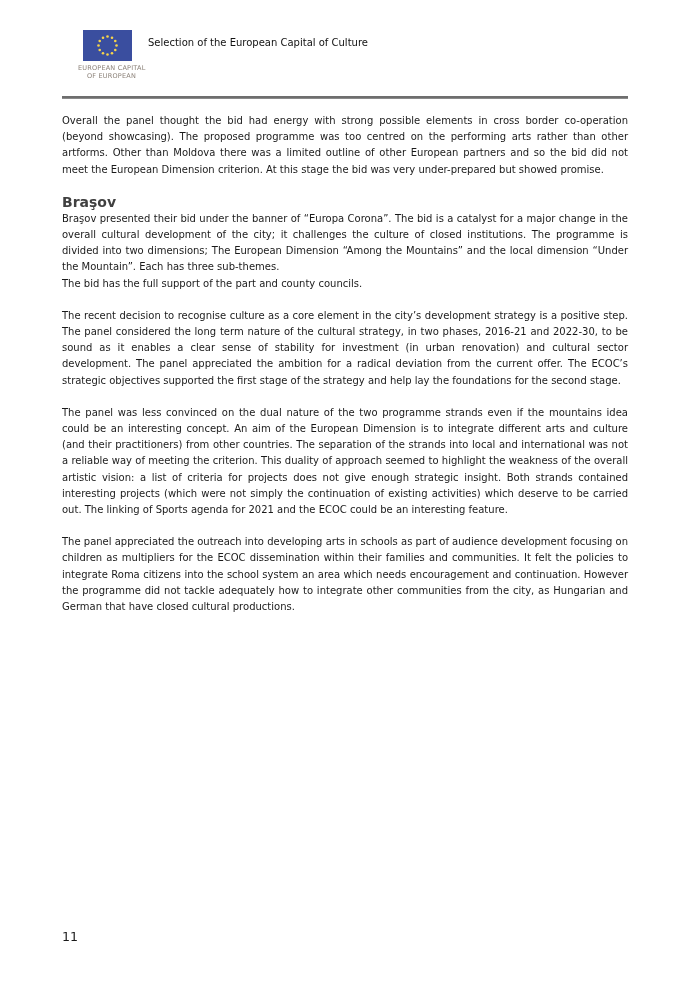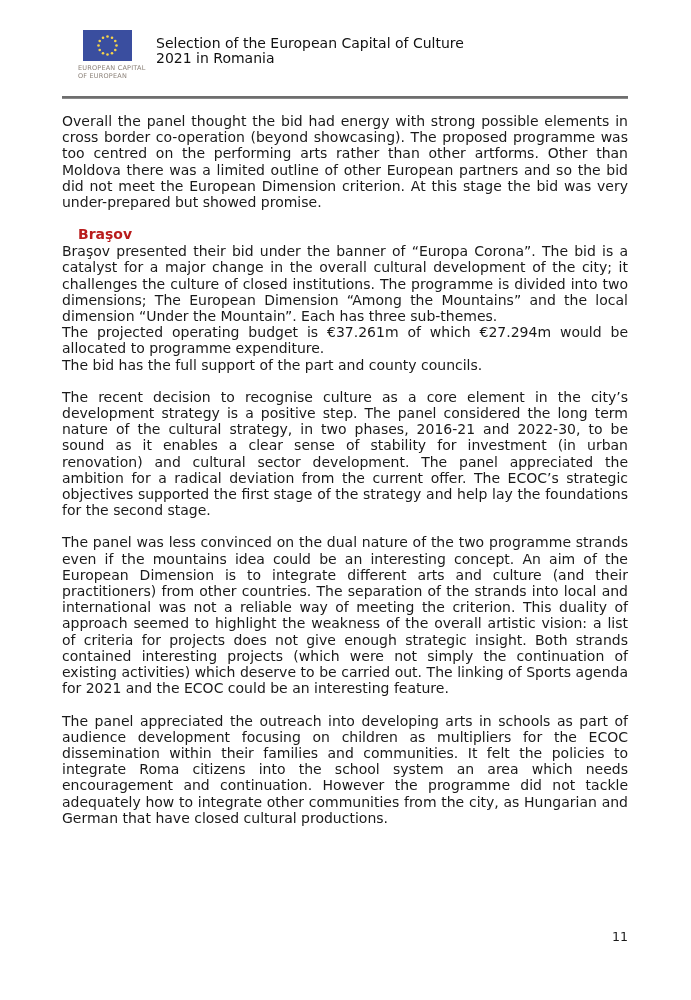--- a/index.html
+++ b/index.html
@@ -17,77 +17,77 @@
     overflow: hidden;
   }
   
   .header {
     display: flex;
     align-items: flex-start;
     padding: 30px 0 0 78px;
   }
   .logo {
     width: 58px;
-    text-align: left;
+    text-align: right;
     flex: 0 0 auto;
   }
   .logo svg {
     display: block;
     margin: 0 auto;
   }
   .logo-caption {
     margin-top: 3px;
     font-size: 6.5px;
     line-height: 8px;
     letter-spacing: 0.2px;
     color: #8b8178;
     white-space: nowrap;
   }
   .doc-title {
-    margin-left: 20px;
+    margin-left: 12px;
     padding-top: 6px;
-    font-size: 14px;
+    font-size: 10px;
     line-height: 14.5px;
     color: #111111;
   }
   .rule {
     margin: 16px 0 0 62px;
     width: 566px;
     height: 3px;
     background: #6e6e6e;
     border-bottom: 1px solid #8a8a8a;
     box-sizing: border-box;
   }
   
   .content {
     margin: 14px 63px 0 62px;
   }
   .content p {
     margin: 0 0 16px 0;
-    font-size: 14px;
+    font-size: 10px;
     line-height: 16.2px;
     text-align: justify;
     color: #1a1a1a;
   }
   .content p.tight {
     margin-bottom: 0;
   }
   .section-heading {
-    margin: 0 0 1px 16px;
+    margin: 0 0 1px 0;
     font-size: 14px;
     font-weight: bold;
-    color: #b91c1c;
+    color: #404040;
   }
   
   .footer {
     position: absolute;
     top: 929px;
     left: 62px;
     width: 566px;
-    text-align: right;
+    text-align: left;
     font-size: 12.6px;
     color: #1a1a1a;
   }
 </style>
 </head>
 <body>
 
 <div class="page">
 
   <div class="header">
@@ -107,32 +107,30 @@
         <circle cx="16.71" cy="11" r="1.3" fill="#F7D44A"></circle>
         <circle cx="20" cy="7.71" r="1.3" fill="#F7D44A"></circle>
       </svg>
       <div class="logo-caption">
         <span>EUROPEAN CAPITAL</span><br>
         <span>OF EUROPEAN</span>
       </div>
     </div>
     <div class="doc-title">
       <div>Selection of the European Capital of Culture</div>
-      <div>2021 in Romania</div>
     </div>
   </div>
 
   <div class="rule"></div>
 
   <div class="content">
     <p>Overall the panel thought the bid had energy with strong possible elements in cross border co-operation (beyond showcasing). The proposed programme was too centred on the performing arts rather than other artforms. Other than Moldova there was a limited outline of other European partners and so the bid did not meet the European Dimension criterion.  At this stage the bid was very under-prepared but showed promise.</p>
 
     <h2 class="section-heading">Braşov</h2>
     <p class="tight">Braşov presented their bid under the banner of “Europa Corona”. The bid is a catalyst for a major change in the overall cultural development of the city; it challenges the culture of closed institutions.  The programme is divided into two dimensions; The European Dimension “Among the Mountains” and the local dimension “Under the Mountain”. Each has three sub-themes.</p>
-    <p class="tight">The projected operating budget is €37.261m of which €27.294m would be allocated to programme expenditure.</p>
     <p>The bid has the full support of the part and county councils.</p>
 
     <p>The recent decision to recognise culture as a core element in the city’s development strategy is a positive step. The panel considered the long term nature of the cultural strategy, in two phases, 2016-21 and 2022-30, to be sound as it enables a clear sense of stability for investment (in urban renovation) and cultural sector development. The panel appreciated the ambition for a radical deviation from the current offer. The ECOC’s strategic objectives supported the first stage of the strategy and help lay the foundations for the second stage.</p>
     <p>The panel was less convinced on the dual nature of the two programme strands even if the mountains idea could be an interesting concept. An aim of the European Dimension is to integrate different arts and culture (and their practitioners) from other countries. The separation of the strands into local and international was not a reliable way of meeting the criterion. This duality of approach seemed to highlight the weakness of the overall artistic vision: a list of criteria for projects does not give enough strategic insight.  Both strands contained interesting projects (which were not simply the continuation of existing activities) which deserve to be carried out. The linking of Sports agenda for 2021 and the ECOC could be an interesting feature.</p>
     <p>The panel appreciated the outreach into developing arts in schools as part of audience development focusing on children as multipliers for the ECOC dissemination within their families and communities. It felt the policies to integrate Roma citizens into the school system an area which needs encouragement and continuation. However the programme did not tackle adequately how to integrate other communities from the city, as Hungarian and German that have closed cultural productions.</p>
   </div>
 
   <div class="footer">11</div>
 
 </div>

